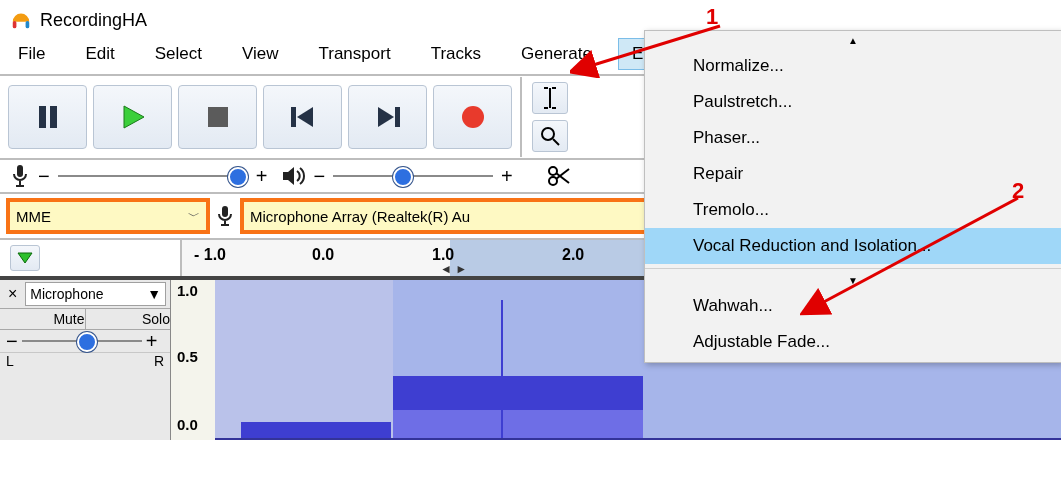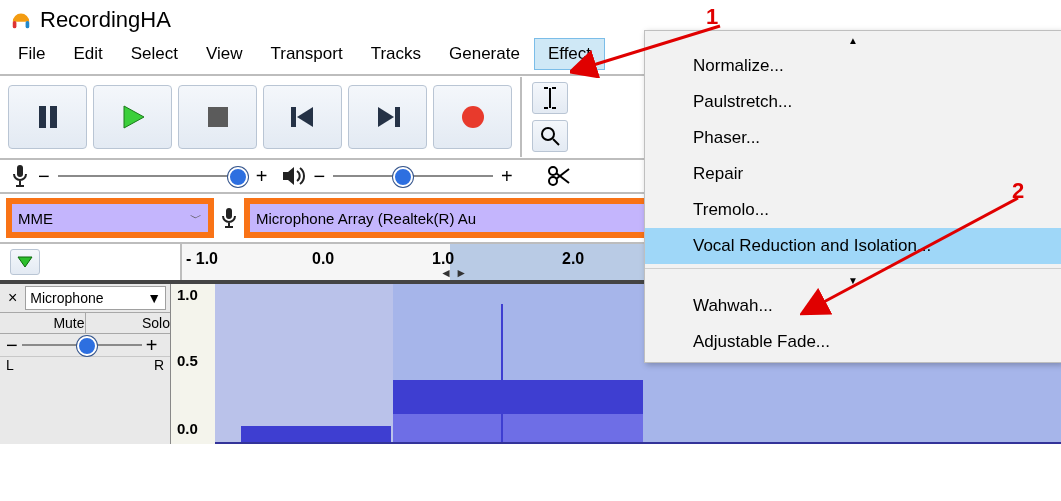--- a/index.html
+++ b/index.html
@@ -1,32 +1,32 @@
 <!DOCTYPE html>
 <html><head>
 <meta charset="utf-8">
 <style>
 html,body{margin:0;padding:0;font-family:"Segoe UI",Arial,sans-serif;font-size:15px;color:#000;background:#fff;width:1061px;height:501px;overflow:hidden;position:relative}
 .titlebar{display:flex;align-items:center;gap:8px;padding:6px 10px 2px 10px;height:28px}
 .appicon svg{width:22px;height:22px}
-.menubar{display:flex;gap:0;padding:2px 4px 4px 4px;border-bottom:0}
+.menubar{display:flex;gap:12px;padding:2px 4px 4px 4px;border-bottom:0}
 .menu-item{padding:6px 14px;font-size:17px;cursor:default}
 .menu-item.active{background:#cfe8f6;border:1px solid #7bbde8;padding:5px 13px}
 .toolbar-row{display:flex;align-items:center;gap:6px;border-top:2px solid #bdbdbd}
 .transport{display:flex;gap:6px;padding:8px 8px;border-right:2px solid #bdbdbd}
 .tp-btn{width:77px;height:62px;background:linear-gradient(#f4f7fb,#e3eaf3);border:1px solid #b9c5d4;border-radius:4px;display:flex;align-items:center;justify-content:center}
 .tool-col{display:flex;flex-direction:column;gap:6px;padding:6px 4px}
 .tool-btn{width:34px;height:30px;background:linear-gradient(#f4f7fb,#e3eaf3);border:1px solid #b9c5d4;border-radius:3px;display:flex;align-items:center;justify-content:center}
 .mix-row{display:flex;align-items:center;gap:8px;padding:4px 10px;border-top:2px solid #bdbdbd}
 .slider{position:relative;width:190px;height:8px}
 .slider .bar{position:absolute;top:3px;left:0;right:0;height:2px;background:#8a8a8a}
 .slider .knob{position:absolute;top:-5px;width:16px;height:16px;border-radius:50%;background:#2d6fe0;border:2px solid #fff;box-shadow:0 0 0 1px #35558c}
 .minus,.plus{font-size:20px;line-height:10px}
 .device-row{display:flex;gap:6px;padding:4px 6px;border-top:2px solid #bdbdbd;align-items:center}
-.combo{display:flex;align-items:center;justify-content:space-between;background:#c4b5fd;border:6px solid #f97316;height:28px;padding:0 6px;min-width:70px}
+.combo{display:flex;align-items:center;justify-content:space-between;background:#fef9c3;border:4px solid #f97316;height:28px;padding:0 6px;min-width:70px}
 .combo .chev{font-size:12px;color:#555}
 .ruler-row{display:flex;border-top:2px solid #bdbdbd;height:36px}
 .ruler-left{width:170px;border-right:2px solid #bdbdbd;display:flex;align-items:center;padding-left:10px}
 .playhead-btn{width:28px;height:24px;background:linear-gradient(#f4f7fb,#e3eaf3);border:1px solid #b9c5d4;border-radius:3px;display:flex;align-items:center;justify-content:center}
 .ruler-nums{flex:1;position:relative;background:#f6f6f6;font-size:16px;font-weight:600}
 .rnum{position:absolute;top:6px}
 .sel-band{position:absolute;left:268px;right:0;top:0;bottom:0;background:#b9cbe5}
 .loop-arrows{position:absolute;left:258px;top:22px;font-size:12px;color:#333;display:flex;gap:4px}
 .track-area{display:flex;border-top:4px solid #444}
 .track-head{width:170px;border-right:1px solid #888;background:#e9e9e9;font-size:14px}
@@ -58,21 +58,21 @@
 
 <div class="titlebar">
   <span class="appicon">
     <svg viewBox="0 0 24 24">
         <path fill="#f39c12" d="M4 14a8 8 0 0116 0"></path>
         <path fill="none" stroke="#f39c12" stroke-width="2" d="M4 14a8 8 0 0116 0"></path>
         <rect x="3" y="13" width="4" height="8" rx="2" fill="#d33"></rect>
         <rect x="17" y="13" width="4" height="8" rx="2" fill="#28c"></rect>
       </svg>
   </span>
-  <span style="font-size:22px">RecordingHA</span>
+  <span style="font-size:18px">RecordingHA</span>
 </div>
 
 <div class="menubar">
   <div class="menu-item">File</div>
   <div class="menu-item">Edit</div>
   <div class="menu-item">Select</div>
   <div class="menu-item">View</div>
   <div class="menu-item">Transport</div>
   <div class="menu-item">Tracks</div>
   <div class="menu-item">Generate</div>
@@ -184,21 +184,21 @@
 <div class="ruler-row">
   <div class="ruler-left">
     <div class="playhead-btn">
         <svg width="16" height="12">
           <polygon points="1,1 15,1 8,11" fill="#2cbf2c" stroke="#0a6a0a"></polygon>
         </svg>
       </div>
   </div>
   <div class="ruler-nums">
     <div class="sel-band"></div>
-    <span class="rnum" style="left:4px">- 1.0</span>
+    <span class="rnum" style="left:12px">- 1.0</span>
     <span class="rnum" style="left:130px">0.0</span>
     <span class="rnum" style="left:250px">1.0</span>
     <span class="rnum" style="left:380px">2.0</span>
     <span class="rnum" style="left:494px">3.0</span>
     <span class="loop-arrows">◄ ►</span>
   </div>
 </div>
 
 <div class="track-area" style="height:160px">
   <div class="track-head">

